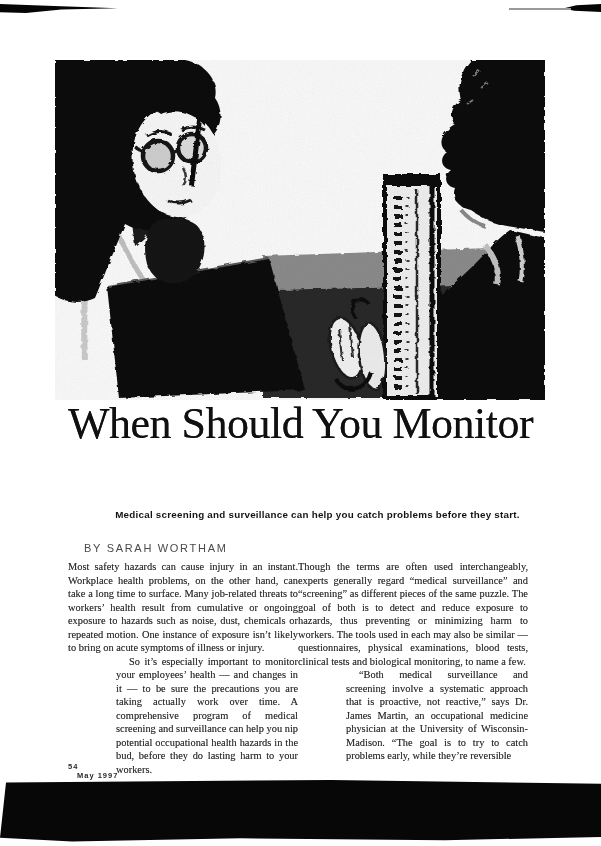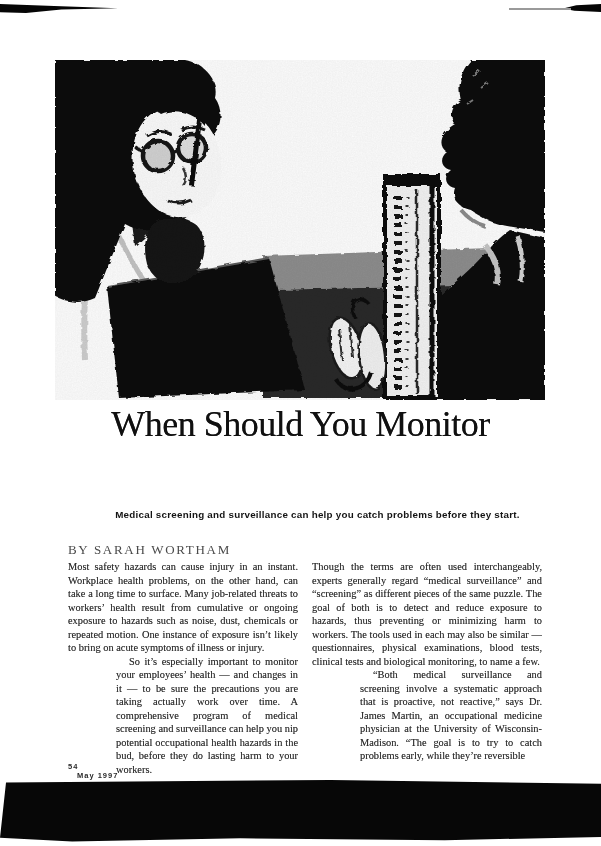--- a/index.html
+++ b/index.html
@@ -14,32 +14,32 @@
   .streak-tr-line{position:absolute;right:30px;top:8px;width:62px;height:2px;background:#9a9a9a;}
   .bottom-bar{position:absolute;left:0;top:780px;width:601px;height:62px;background:#070707;
               clip-path:polygon(1% 4%,55% 0%,100% 6%,100% 92%,74% 97%,40% 94%,12% 99%,0% 93%);}
 
   
   .photo{position:absolute;left:55px;top:60px;width:490px;height:340px;margin:0;}
 
   
   .title{position:absolute;left:0;top:404px;width:601px;text-align:center;margin:0;
          font-family:"Liberation Serif",serif;font-weight:400;color:#101010;
-         font-size:36px;line-height:40px;letter-spacing:-0.5px;
+         font-size:44px;line-height:40px;letter-spacing:-0.5px;
          text-shadow:0 0 0.5px rgba(0,0,0,0.75);}
   .title .tline{display:block;}
   .deck{position:absolute;left:0;top:492px;width:601px;text-align:center;margin:17px;
         font-family:"Liberation Sans",sans-serif;font-weight:700;font-size:9.8px;
         letter-spacing:0.25px;color:#141414;}
 
-  .byline{position:absolute;left:68px;top:542px;font-family:Liberation Serif, serif;
-          font-size:13px;letter-spacing:1.7px;color:#4a4a4a;}
+  .byline{position:absolute;left:84px;top:542px;font-family:Liberation Sans, sans-serif;
+          font-size:11px;letter-spacing:1.7px;color:#4a4a4a;}
 
   
-  .columns{position:absolute;left:68px;top:560px;width:474px;display:flex;gap:14px;}
+  .columns{position:absolute;left:68px;top:560px;width:474px;display:flex;}
   .col{width:230px;}
   .col p{margin:0;font-size:10.4px;line-height:13.5px;text-align:justify;color:#2d2d2d;
          text-shadow:0 0 0.35px rgba(40,40,40,0.55);}
   .col p.indent{text-indent:13px;margin-left:48px;}
   .col h3{margin:0 0 1px 0;font-family:"Liberation Sans",sans-serif;font-weight:700;
           font-size:10.2px;color:#161616;}
 
   
   .folio{position:absolute;left:68px;top:762px;display:flex;align-items:flex-start;flex-direction:column;}
   .folio .num{font-family:"Liberation Sans",sans-serif;font-weight:700;font-size:7.5px;

